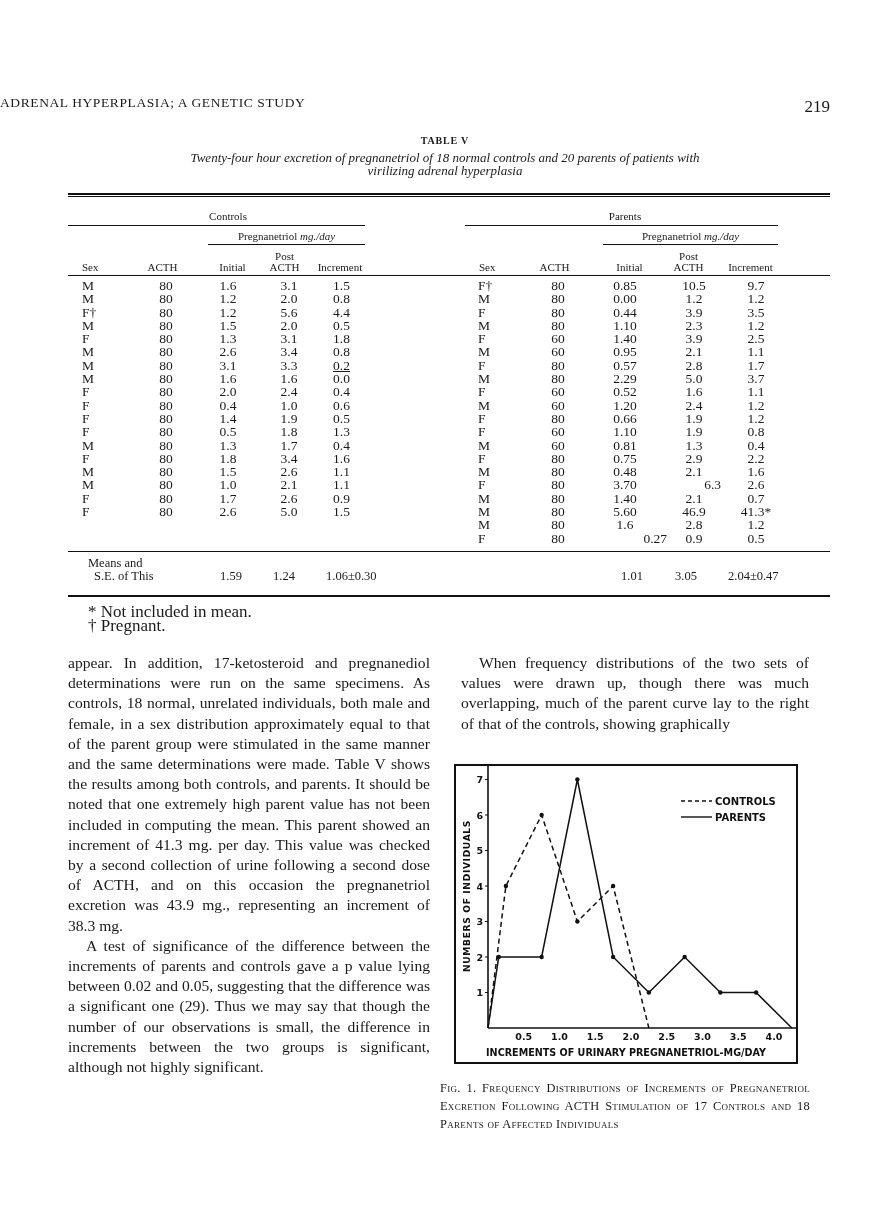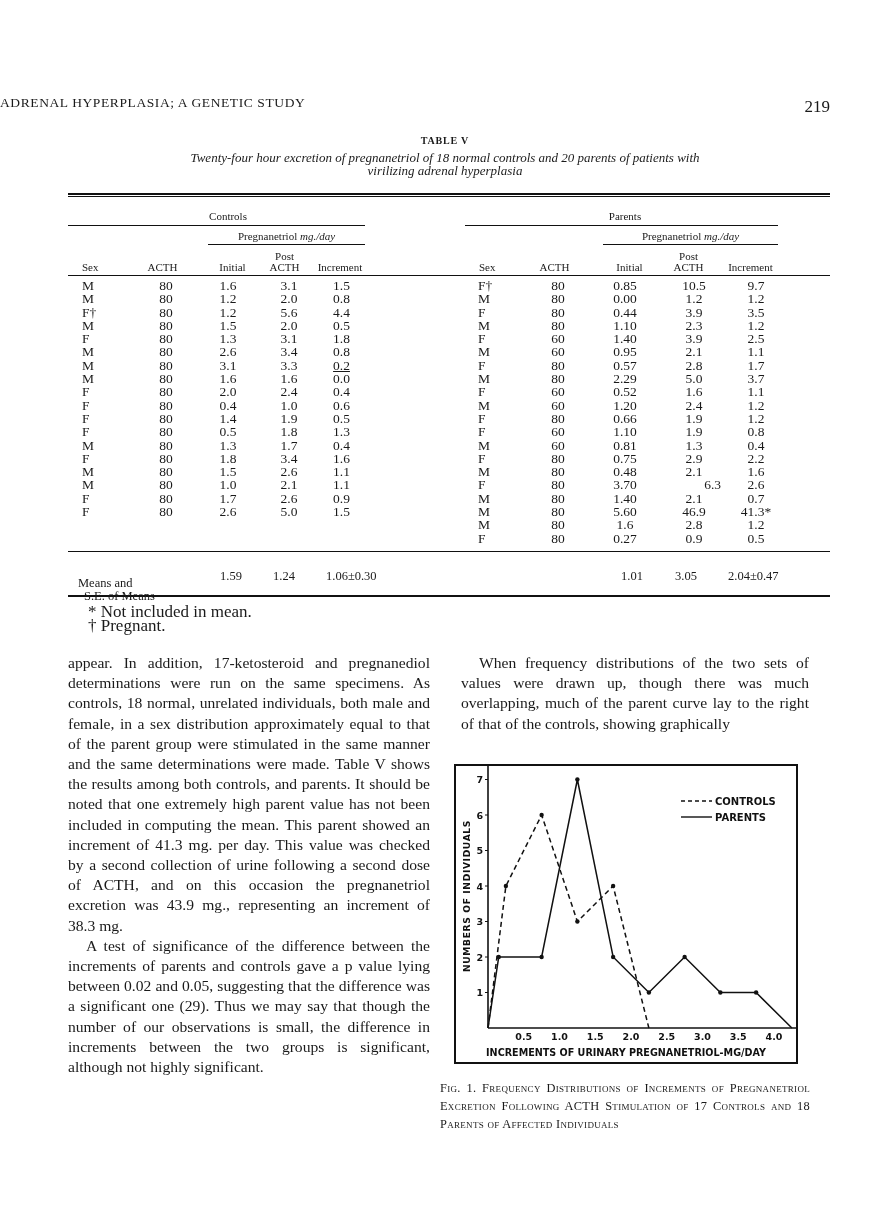--- a/index.html
+++ b/index.html
@@ -330,29 +330,29 @@
     <div class="row">
       <div class="c" style="width: 55px; text-align: left;">M</div>
       <div class="c" style="width: 50px; text-align: center;">80</div>
       <div class="c" style="width: 84px; text-align: center;">1.6</div>
       <div class="c" style="width: 54px; text-align: center;">2.8</div>
       <div class="c" style="width: 70px; text-align: center;">1.2</div>
     </div>
     <div class="row">
       <div class="c" style="width: 55px; text-align: left;">F</div>
       <div class="c" style="width: 50px; text-align: center;">80</div>
-      <div class="c" style="width: 84px; text-align: center;">0.27</div>
+      <div class="c" style="width: 84px; text-align: right;">0.27</div>
       <div class="c" style="width: 54px; text-align: center;">0.9</div>
       <div class="c" style="width: 70px; text-align: center;">0.5</div>
     </div>
   </div>
 
-<div class="means" style="left:78px; top:557px;margin-top:20px;">
+<div class="means" style="left:88px; top:557px;">
   <div>Means and</div>
-  <div style="padding-left:6px;">S.E. of Means</div>
+  <div style="padding-left:6px;">S.E. of This</div>
 </div>
 <div class="means" style="left:220px; top:570px;">1.59</div>
 <div class="means" style="left:273px; top:570px;">1.24</div>
 <div class="means" style="left:326px; top:570px;">1.06±0.30</div>
 <div class="means" style="left:621px; top:570px;">1.01</div>
 <div class="means" style="left:675px; top:570px;">3.05</div>
 <div class="means" style="left:728px; top:570px;">2.04±0.47</div>
 
 <div class="footnote" style="left:88px; top:605px;">* Not included in mean.</div>
 <div class="footnote" style="left:88px; top:619px;">† Pregnant.</div>

